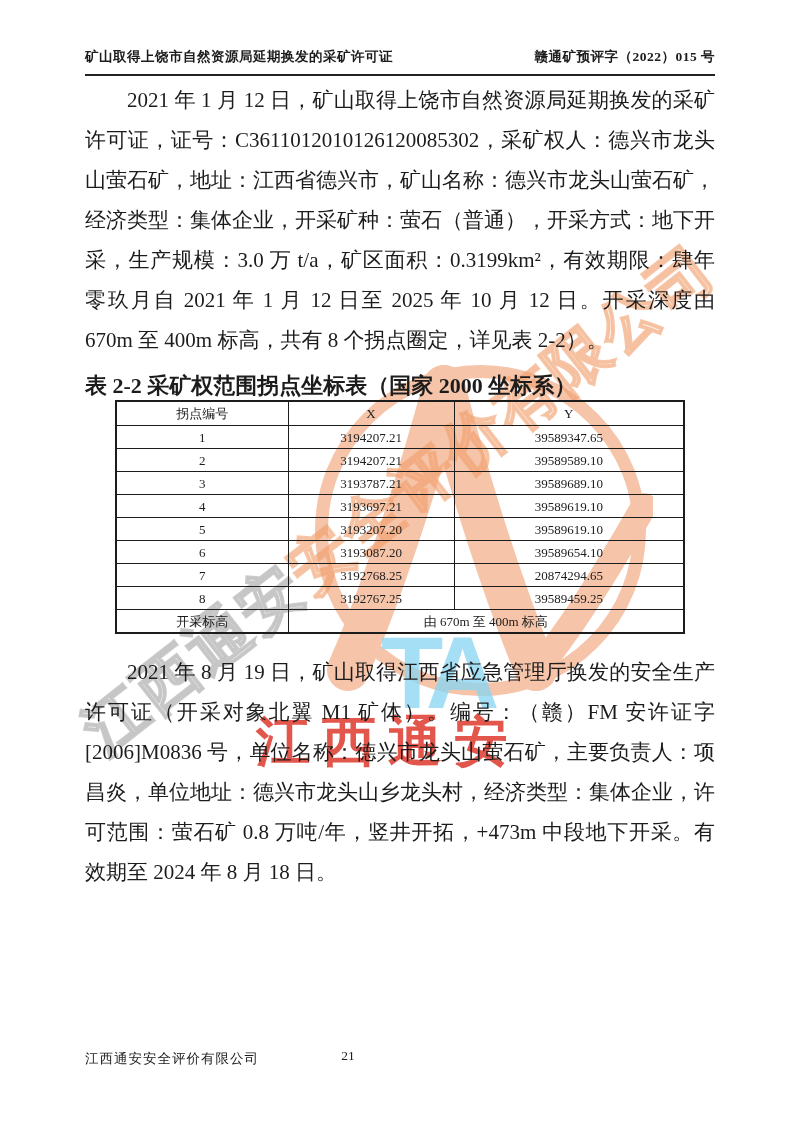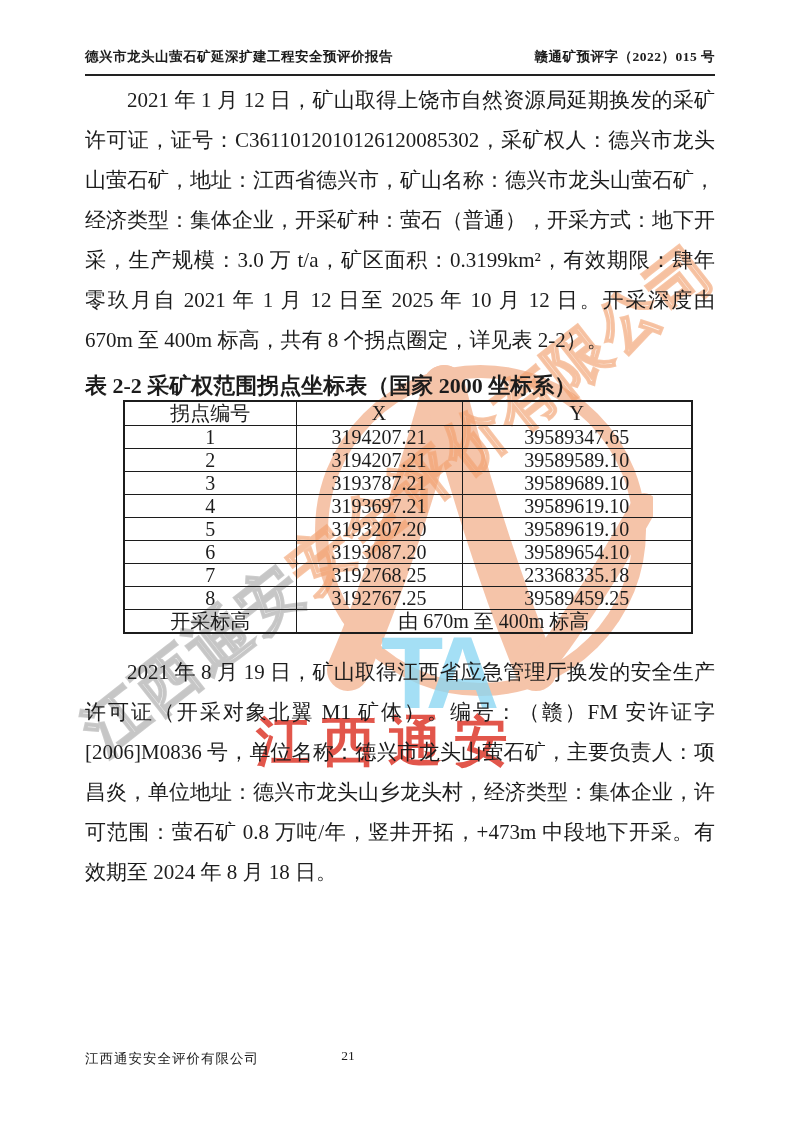--- a/index.html
+++ b/index.html
@@ -25,21 +25,21 @@
   #pblock1 { top:80px; }
   #pblock2 { top:652px; }
   
   .tbl-caption {
     position:absolute; left:85px; top:374px; width:630px; z-index:3;
     text-align:left; font-size:22px; font-weight:bold; line-height:24px;
   }
   table.coords {
     position:absolute; left:115px; top:400px; width:568px; z-index:3;
     border-collapse:collapse; table-layout:fixed;
-    font-size:20px; background:transparent;margin-left:8px;
+    font-size:13px; background:transparent;
   }
   table.coords th, table.coords td {
     border:1px solid #1c1c1c; text-align:center; padding:0; height:22px;
     line-height:21px; font-weight:normal; overflow:hidden;
   }
   table.coords { border:2px solid #1c1c1c; }
   table.coords thead th { height:23px; }
   col.c1 { width:172px; } col.c2 { width:166px; } col.c3 { width:230px; }
   
   .ftr-company { position:absolute; left:85px; top:1050px; font-size:13.5px; z-index:3; letter-spacing:1px; }
@@ -80,21 +80,21 @@
         <path d="M136,28 C158,115 192,225 228,312" stroke-width="42" stroke-linecap="round"></path>
         <path d="M226,316 C262,272 300,212 336,148" stroke-width="26" stroke-linecap="round"></path>
       </g>
     </svg>
   </div>
   <div class="wm wm-ta">TA</div>
   <div class="wm wm-red">江西通安</div>
   <div class="wm wm-diag"><span class="wm-gray">江</span><span class="wm-gray">西</span><span class="wm-gray">通</span><span class="wm-gray">安</span><span class="wm-orange">安</span><span class="wm-orange">全</span><span class="wm-orange">评</span><span class="wm-orange">价</span><span class="wm-orange">有</span><span class="wm-orange">限</span><span class="wm-orange">公</span><span class="wm-orange">司</span></div>
 
   <div class="hdr">
-    <span>德兴市龙头山萤石矿延深扩建工程安全预评价报告</span>
+    <span>矿山取得上饶市自然资源局延期换发的采矿许可证</span>
     <span>赣通矿预评字（2022）015 号</span>
   </div>
   <div class="hdr-rule"></div>
 
   <div class="block" id="pblock1">
       <p class="para">2021 年 1 月 12 日，矿山取得上饶市自然资源局延期换发的采矿许可证，证号：C3611012010126120085302，采矿权人：德兴市龙头山萤石矿，地址：江西省德兴市，矿山名称：德兴市龙头山萤石矿，经济类型：集体企业，开采矿种：萤石（普通），开采方式：地下开采，生产规模：3.0 万 t/a，矿区面积：0.3199km²，有效期限：肆年零玖月自 2021 年 1 月 12 日至 2025 年 10 月 12 日。开采深度由 670m 至 400m 标高，共有 8 个拐点圈定，详见表 2-2）。</p>
     </div>
 
   <div class="tbl-caption">表 2-2 采矿权范围拐点坐标表（国家 2000 坐标系）</div>
 
@@ -138,21 +138,21 @@
           <td>39589619.10</td>
         </tr>
         <tr>
           <td>6</td>
           <td>3193087.20</td>
           <td>39589654.10</td>
         </tr>
         <tr>
           <td>7</td>
           <td>3192768.25</td>
-          <td>23368335.18</td>
+          <td>20874294.65</td>
         </tr>
         <tr>
           <td>8</td>
           <td>3192767.25</td>
           <td>39589459.25</td>
         </tr>
       </tbody>
     <tbody>
       <tr>
         <td>开采标高</td>

